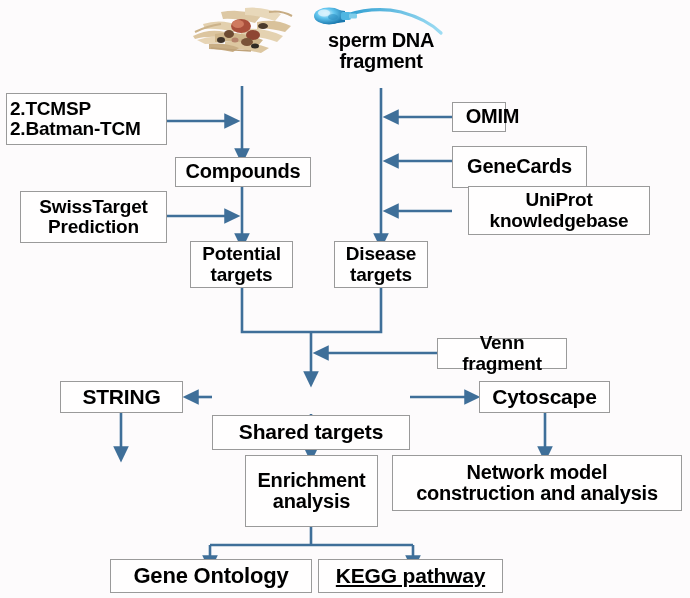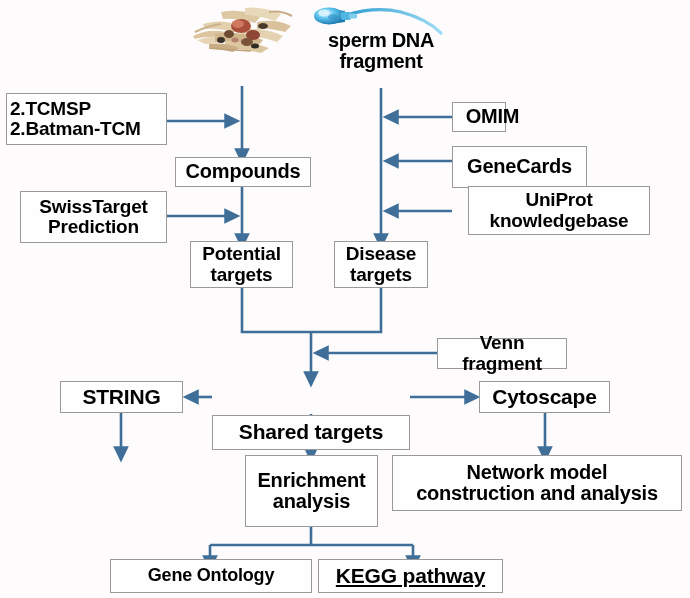--- a/index.html
+++ b/index.html
@@ -242,21 +242,21 @@
     </div>
   </div>
 
   <div class="node" style="left:392px; top:455px; width:290px; height:56px; font-size:20px;">
     <div>
       <span>Network model</span><br>
       <span>construction and analysis</span>
     </div>
   </div>
 
-  <div class="node" style="left:110px; top:559px; width:202px; height:34px; font-size:18px;">
+  <div class="node" style="left:110px; top:559px; width:202px; height:34px; font-size:22px;">
     <span>Gene Ontology</span>
   </div>
 
   <div class="node" style="left:318px; top:559px; width:185px; height:34px; font-size:21px;text-decoration:underline;">
     <span>KEGG pathway</span>
   </div>
 
 </div>
 
 </body></html>

